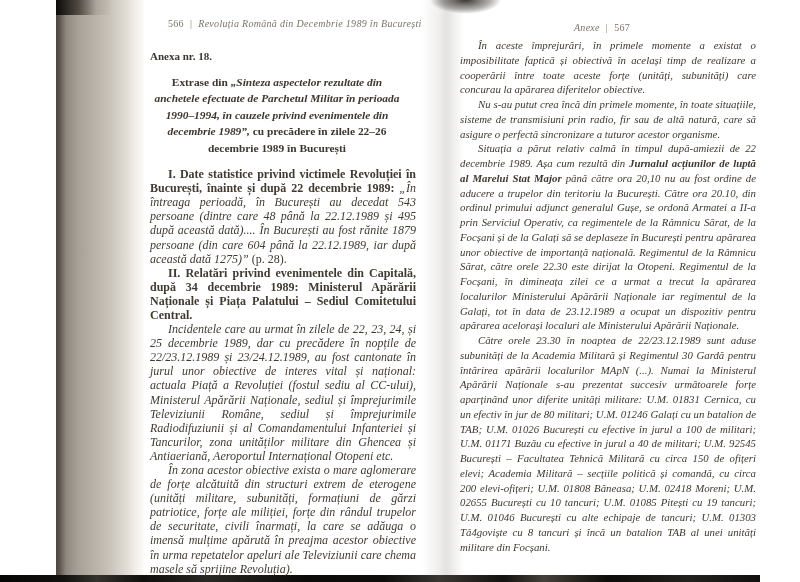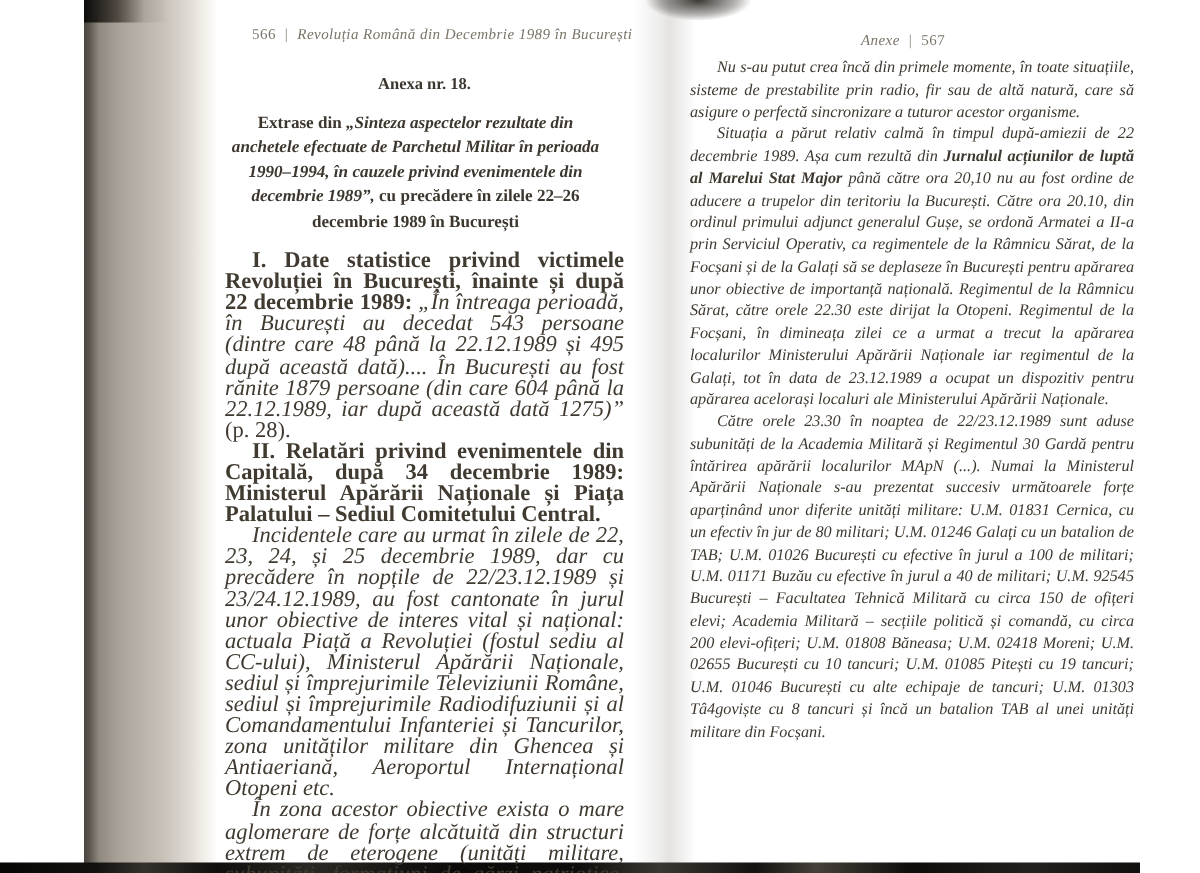--- a/index.html
+++ b/index.html
@@ -40,28 +40,28 @@
   .page-header .bar{display:inline-block;margin:0 6px;color:#8a8377;}
   .page-header .run{font-style:italic;}
   .hdr-left{left:168px;top:18px;}
   .hdr-right{left:455px;top:22px;width:294px;text-align:center;}
 
   .left-content{
     position:absolute;left:150px;top:50px;width:266px;
     color:#403a31;text-align:justify;
   }
   .annex{
-    text-align:center;font-weight:bold;font-size:11px;margin:0 0 12px 0;color:#3c362e;
+    text-align:left;font-weight:bold;font-size:11px;margin:0 0 12px 0;color:#3c362e;
   }
   .doc-title{
     text-align:center;font-weight:bold;font-size:11.4px;line-height:16.4px;
     margin:0 12px 11px 0;color:#3c362e;
   }
   .doc-title .q{font-style:italic;}
-  p.body{font-size:15px;line-height:14.1px;margin:0;}
+  p.body{font-size:12px;line-height:14.1px;margin:0;}
   p.indent{text-indent:18px;}
   .b{font-weight:bold;font-style:normal;}
   .i{font-style:italic;}
   .gap-top{margin-top:12px;}
   .roman{font-style:normal;}
 
   .right-content{
     position:absolute;left:460px;top:38px;width:296px;
     color:#3e382f;text-align:justify;
   }
@@ -99,19 +99,20 @@
       <p class="body indent i">În zona acestor obiective exista o mare aglomerare de forțe alcătuită din structuri extrem de eterogene (unități militare, subunități, formațiuni de gărzi patriotice, forțe ale miliției, forțe din rândul trupelor de securitate, civili înarmați, la care se adăuga o imensă mulțime apărută în preajma acestor obiective în urma repetatelor apeluri ale Televiziunii care chema masele să sprijine Revoluția).</p>
     </div>
   </div>
 
   <div>
     <div class="page-header hdr-right">
       <span class="run">Anexe</span><span class="bar">|</span><span>567</span>
     </div>
 
     <div class="right-content">
-      <p class="body indent">Nu s-au putut crea încă din primele momente, în toate situațiile, sisteme de prestabilite prin radio, fir sau de altă natură, care să asigure o perfectă sincronizare a tuturor acestor organisme.</p>
+      <p class="body indent">În aceste împrejurări, în primele momente a existat o imposibilitate faptică și obiectivă în același timp de realizare a cooperării între toate aceste forțe (unități, subunități) care concurau la apărarea diferitelor obiective.</p>
+      <p class="body indent">Nu s-au putut crea încă din primele momente, în toate situațiile, sisteme de transmisiuni prin radio, fir sau de altă natură, care să asigure o perfectă sincronizare a tuturor acestor organisme.</p>
       <p class="body indent"><span>Situația a părut relativ calmă în timpul după-amiezii de 22 decembrie 1989. Așa cum rezultă din </span><span class="bi">Jurnalul acțiunilor de luptă al Marelui Stat Major</span><span> până către ora 20,10 nu au fost ordine de aducere a trupelor din teritoriu la București. Către ora 20.10, din ordinul primului adjunct generalul Gușe, se ordonă Armatei a II-a prin Serviciul Operativ, ca regimentele de la Râmnicu Sărat, de la Focșani și de la Galați să se deplaseze în București pentru apărarea unor obiective de importanță națională. Regimentul de la Râmnicu Sărat, către orele 22.30 este dirijat la Otopeni. Regimentul de la Focșani, în dimineața zilei ce a urmat a trecut la apărarea localurilor Ministerului Apărării Naționale iar regimentul de la Galați, tot în data de 23.12.1989 a ocupat un dispozitiv pentru apărarea acelorași localuri ale Ministerului Apărării Naționale.</span></p>
       <p class="body indent">Către orele 23.30 în noaptea de 22/23.12.1989 sunt aduse subunități de la Academia Militară și Regimentul 30 Gardă pentru întărirea apărării localurilor MApN (...). Numai la Ministerul Apărării Naționale s-au prezentat succesiv următoarele forțe aparținând unor diferite unități militare: U.M. 01831 Cernica, cu un efectiv în jur de 80 militari; U.M. 01246 Galați cu un batalion de TAB; U.M. 01026 București cu efective în jurul a 100 de militari; U.M. 01171 Buzău cu efective în jurul a 40 de militari; U.M. 92545 București – Facultatea Tehnică Militară cu circa 150 de ofițeri elevi; Academia Militară – secțiile politică și comandă, cu circa 200 elevi-ofițeri; U.M. 01808 Băneasa; U.M. 02418 Moreni; U.M. 02655 București cu 10 tancuri; U.M. 01085 Pitești cu 19 tancuri; U.M. 01046 București cu alte echipaje de tancuri; U.M. 01303 Tâ4goviște cu 8 tancuri și încă un batalion TAB al unei unități militare din Focșani.</p>
     </div>
   </div>
 
 </div>
 
 </body></html>

